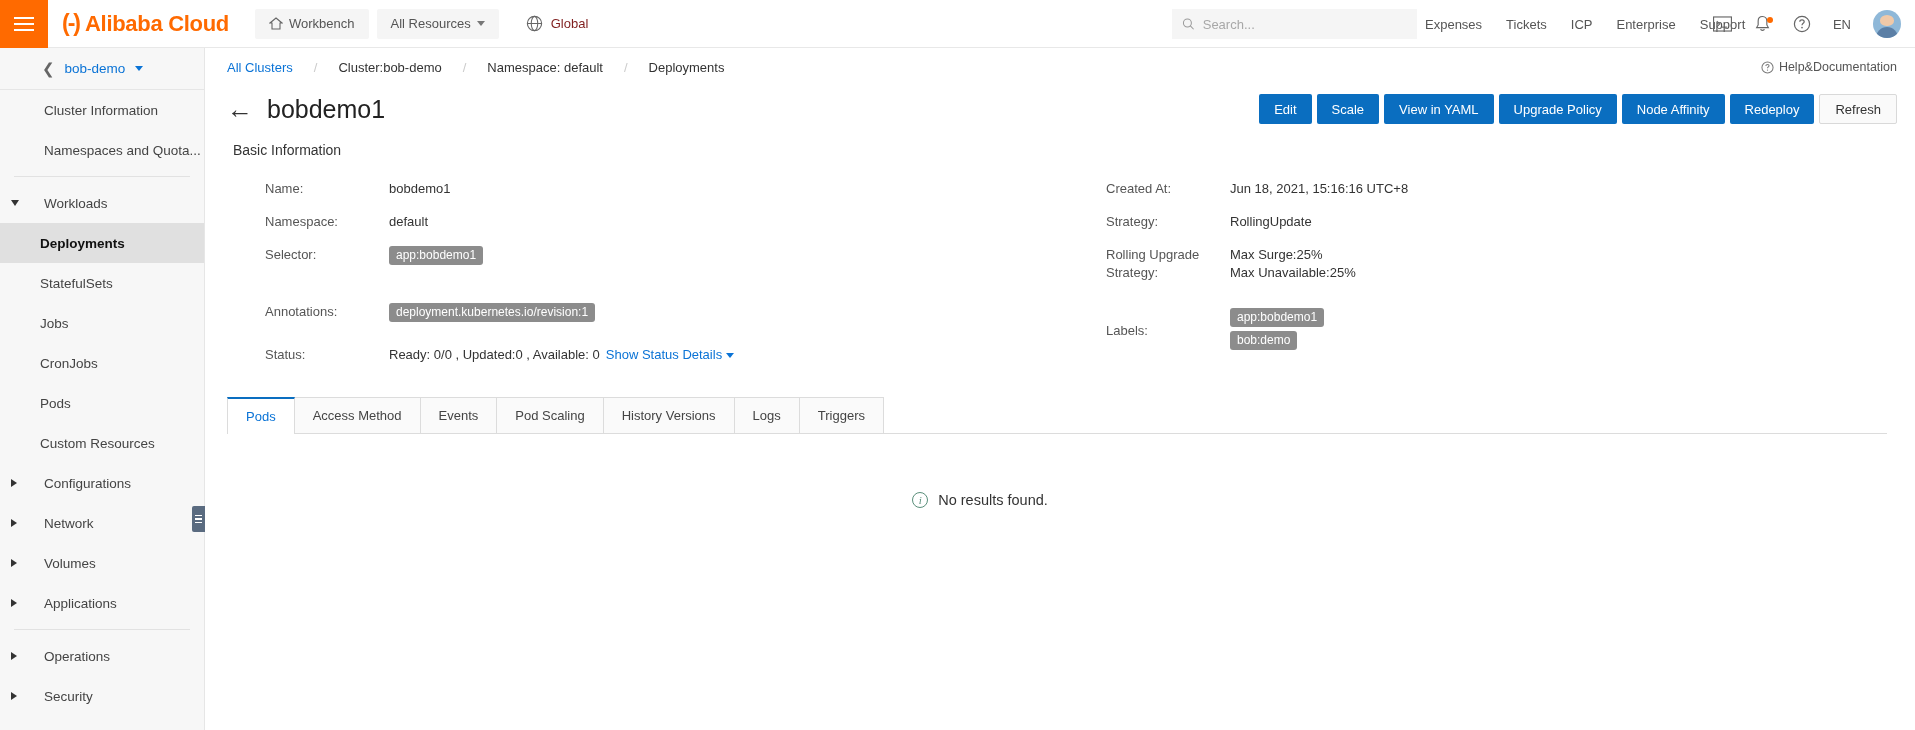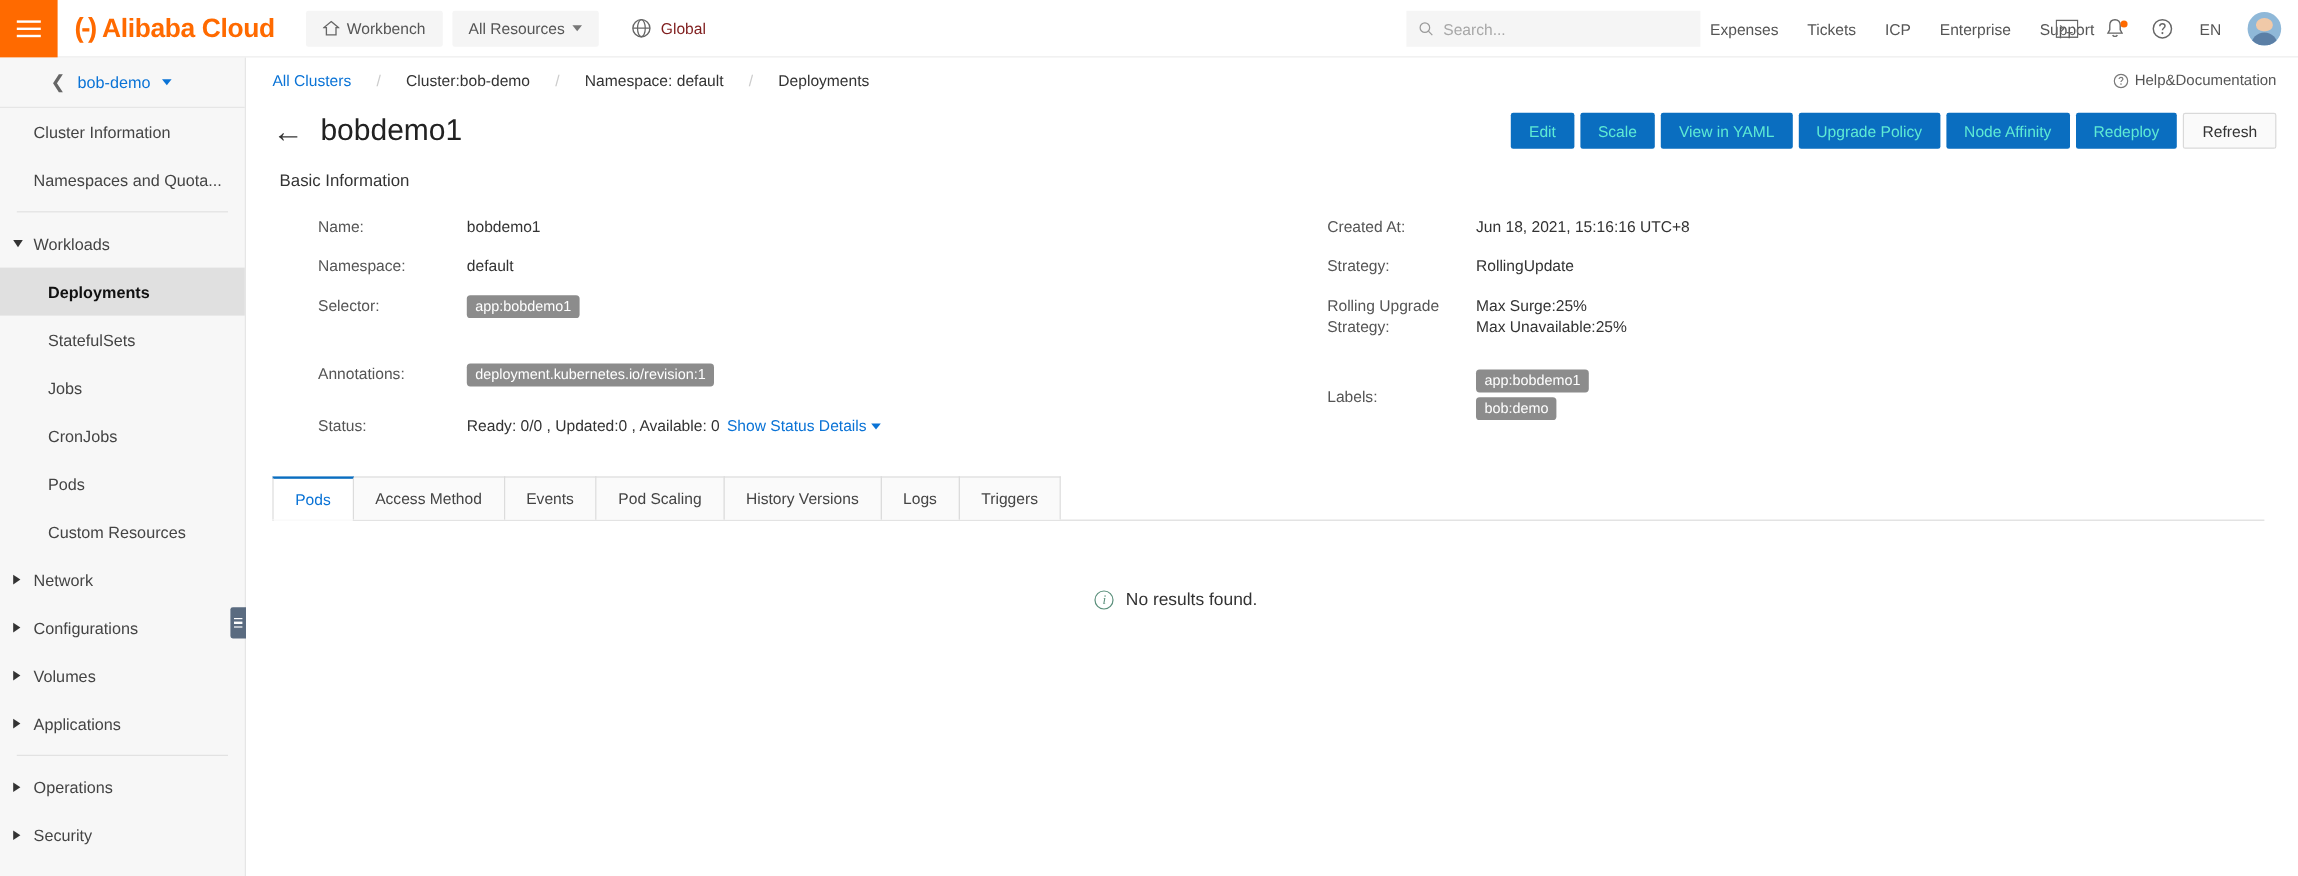--- a/index.html
+++ b/index.html
@@ -111,21 +111,21 @@
   .back-chev { color: #666; font-size: 15px; line-height: 1; }
   .cluster-name { font-size: 13.5px; color: #0a73d6; }
   .caret-blue {
     width: 0; height: 0; border-left: 4px solid transparent;
     border-right: 4px solid transparent; border-top: 5px solid #0a73d6;
   }
 
   .side-item {
     height: 40px; display: flex; align-items: center;
     font-size: 13.5px; color: #444; cursor: pointer;
-    padding-left: 28px; position: relative;
+    padding-left: 44px; position: relative;
   }
   .side-item.sub { padding-left: 40px; }
   .side-item.active { background: #e0e0e0; color: #111; font-weight: bold; }
   .side-item .tri {
     position: absolute; left: 11px; width: 0; height: 0;
   }
   .tri.right {
     border-top: 4.5px solid transparent; border-bottom: 4.5px solid transparent;
     border-left: 6px solid #333;
   }
@@ -163,21 +163,21 @@
     display: flex; align-items: center; justify-content: space-between;
     padding: 8px 18px 8px 22px;
   }
   .title-left { display: flex; align-items: center; gap: 14px; }
   .back-arrow { font-size: 26px; color: #333; line-height: 1; cursor: pointer; }
   .page-title { font-size: 25px; color: #222; font-weight: normal; }
 
   .btns { display: flex; gap: 5px; align-items: center; }
   .btn {
     height: 30px; padding: 0 15px; border: none;
-    background: #0a6ec0; color: #5eead4; font-size: 13px;
+    background: #0a6ec0; color: #ffffff; font-size: 13px;
     cursor: pointer; border-radius: 2px;
     font-family: "Liberation Sans", sans-serif;
     display: flex; align-items: center;
   }
   .btn.ghost {
     background: #fafafa; color: #333; border: 1px solid #d9d9d9;
   }
 
   .section-title {
     font-size: 14px; color: #333; padding: 10px 0 0 28px;
@@ -350,25 +350,25 @@
     </div>
     <div class="side-item sub">
       <span>Pods</span>
     </div>
     <div class="side-item sub">
       <span>Custom Resources</span>
     </div>
 
     <div class="side-item">
       <i class="tri right"></i>
+      <span>Configurations</span>
+    </div>
+    <div class="side-item">
+      <i class="tri right"></i>
       <span>Network</span>
-    </div>
-    <div class="side-item">
-      <i class="tri right"></i>
-      <span>Configurations</span>
     </div>
     <div class="side-item">
       <i class="tri right"></i>
       <span>Volumes</span>
     </div>
     <div class="side-item">
       <i class="tri right"></i>
       <span>Applications</span>
     </div>
 

